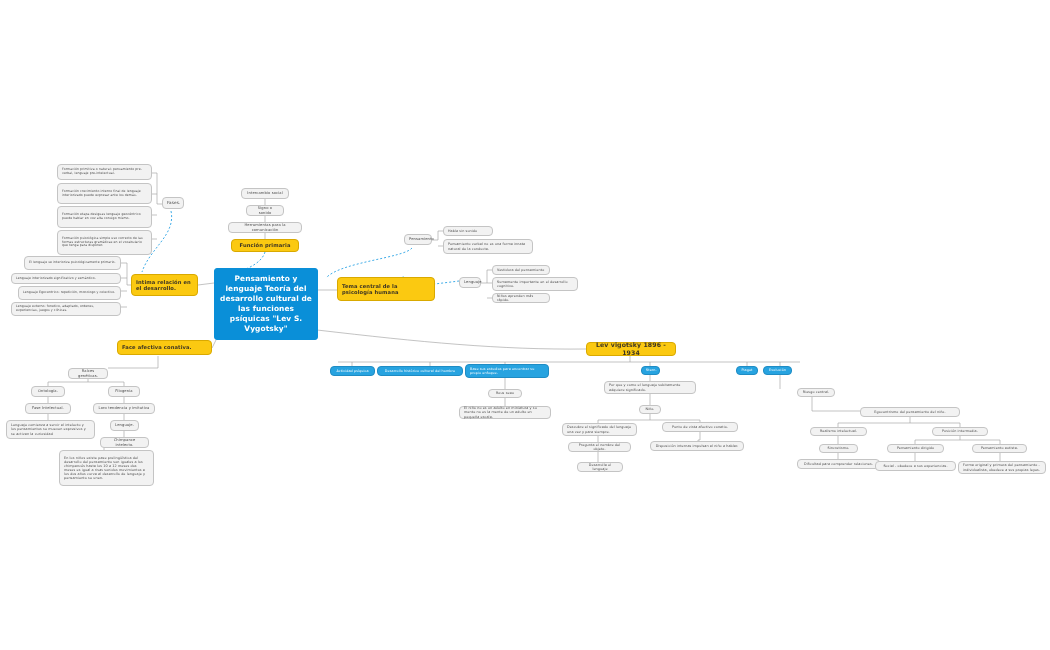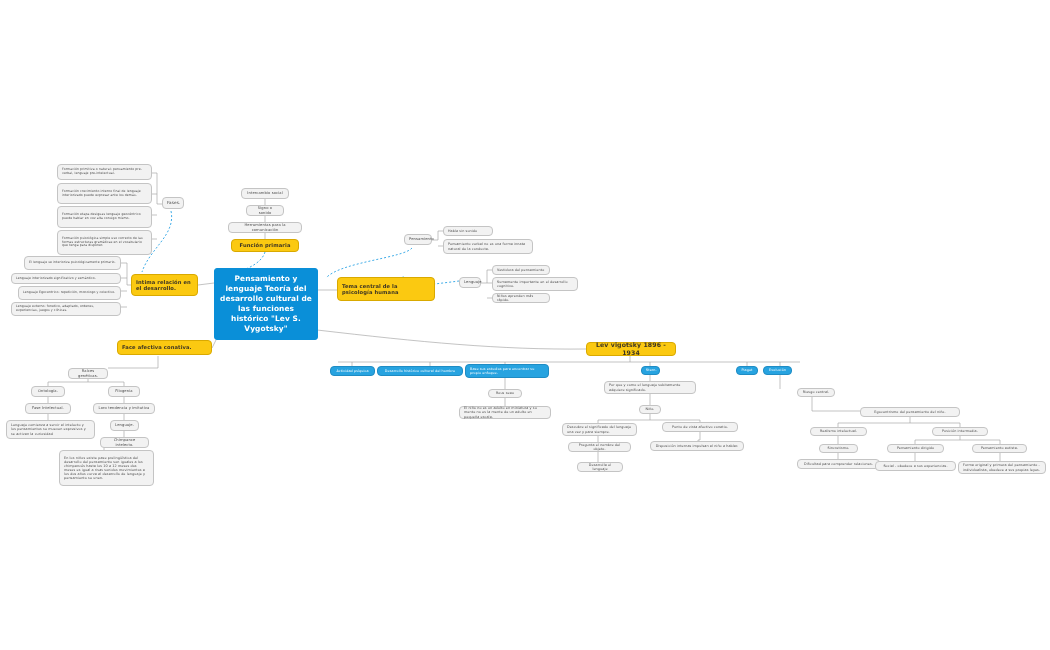--- a/index.html
+++ b/index.html
@@ -114,21 +114,21 @@
       <path d="M171,211 C176,235 150,248 142,272"></path>
       <path d="M265,252 C262,262 250,268 238,272"></path>
       <path d="M412,248 C404,258 340,262 326,278"></path>
       <path d="M404,277 C380,282 352,284 340,288"></path>
       <path d="M459,281 C444,283 424,285 414,287"></path>
     </g>
   </svg>
 
   <div class="node center fs7" style="left:214px;top:268px;width:104px;height:72px;">
     <span>Pensamiento y lenguaje
-Teoría del desarrollo cultural de las funciones histórico
+Teoría del desarrollo cultural de las funciones psíquicas
 "Lev S. Vygotsky"</span>
   </div>
 
   <div class="node grey fs3" style="left:57px;top:164px;width:95px;height:16px;">
     <span>Formación primitiva o natural: pensamiento pre-verbal, lenguaje pre-intelectual.</span>
   </div>
   <div class="node grey fs3" style="left:57px;top:183px;width:95px;height:21px;">
     <span>Formación crecimiento interno final de lenguaje interiorizado puede expresar ante los demás.</span>
   </div>
   <div class="node grey fs3" style="left:57px;top:206px;width:95px;height:22px;">

